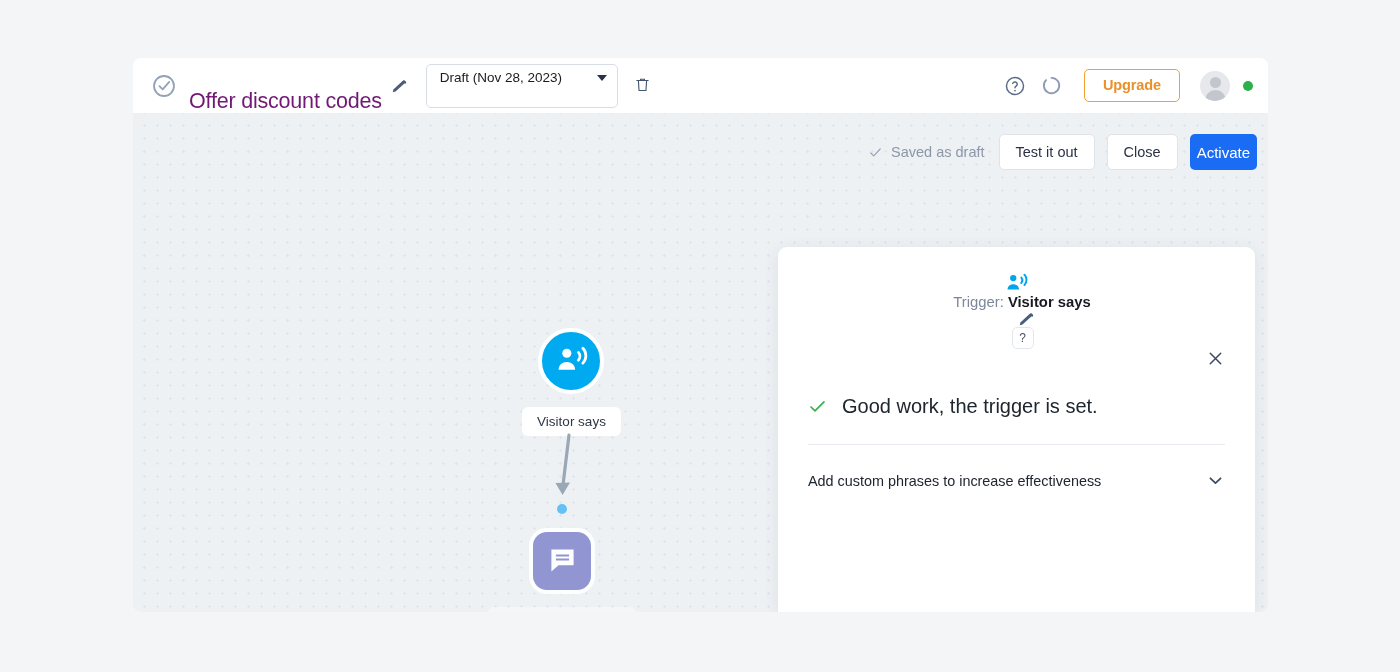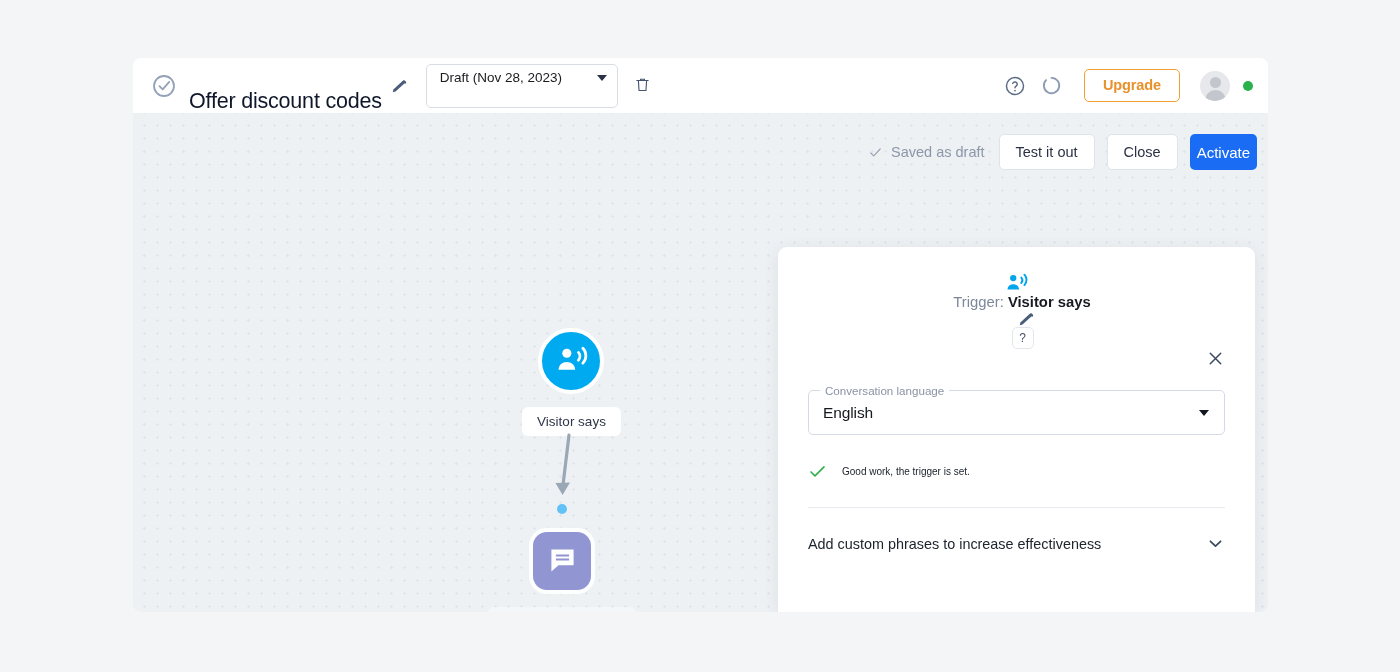--- a/index.html
+++ b/index.html
@@ -35,21 +35,21 @@
     background: #ffffff;
     display: flex;
     align-items: center;
     padding: 0 15px 0 18px;
   }
 
   .status-ring-icon { width: 26px; height: 26px; flex: none; color: #94a3b8; }
 
   .flow-title {
     font-size: 21.5px;
-    color: #0f172a;
+    color: #701a75;
     margin-left: 12px;
     letter-spacing: -0.2px;
     white-space: nowrap;
     margin-top: 32px;
   }
 
   .pencil-icon-title { width: 17px; height: 17px; margin-left: 9px; color: #4a5c7a; flex: none; }
 
   .draft-select {
     margin-left: 18px;
@@ -309,21 +309,21 @@
     flex: none;
   }
 
   .success-row {
     display: flex;
     align-items: center;
     gap: 15px;
     margin-top: 27px;
   }
   .check-green-icon { width: 19px; height: 19px; color: #33b14f; flex: none; }
-  .success-row .txt { font-size: 10px; color: #20262f; }
+  .success-row .txt { font-size: 20px; color: #20262f; }
 
   .panel-divider {
     margin-top: 26px;
     height: 1px;
     background: #e7eaee;
   }
 
   .collapse-row {
     display: flex;
     align-items: center;
@@ -465,25 +465,20 @@
         </span>
         <div class="help-chip">?</div>
         <span class="close-icon">
           <svg viewBox="0 0 24 24" fill="none" stroke="currentColor" stroke-width="1.9">
             <path d="M5.4 5.4l13.2 13.2M18.6 5.4L5.4 18.6" stroke-linecap="round"></path>
           </svg>
         </span>
       </div>
 
 
-      <div class="field">
-        <span class="flabel">Conversation language</span>
-        <span class="fval">English</span>
-        <span class="caret-sm"></span>
-      </div>
 
 
       <div class="success-row">
         <span class="check-green-icon">
           <svg viewBox="0 0 24 24" fill="none" stroke="currentColor" stroke-width="2.1">
             <path d="M3.8 12.6l5 4.9L20.2 6.1" stroke-linecap="round" stroke-linejoin="round"></path>
           </svg>
         </span>
         <span class="txt">Good work, the trigger is set.</span>
       </div>

